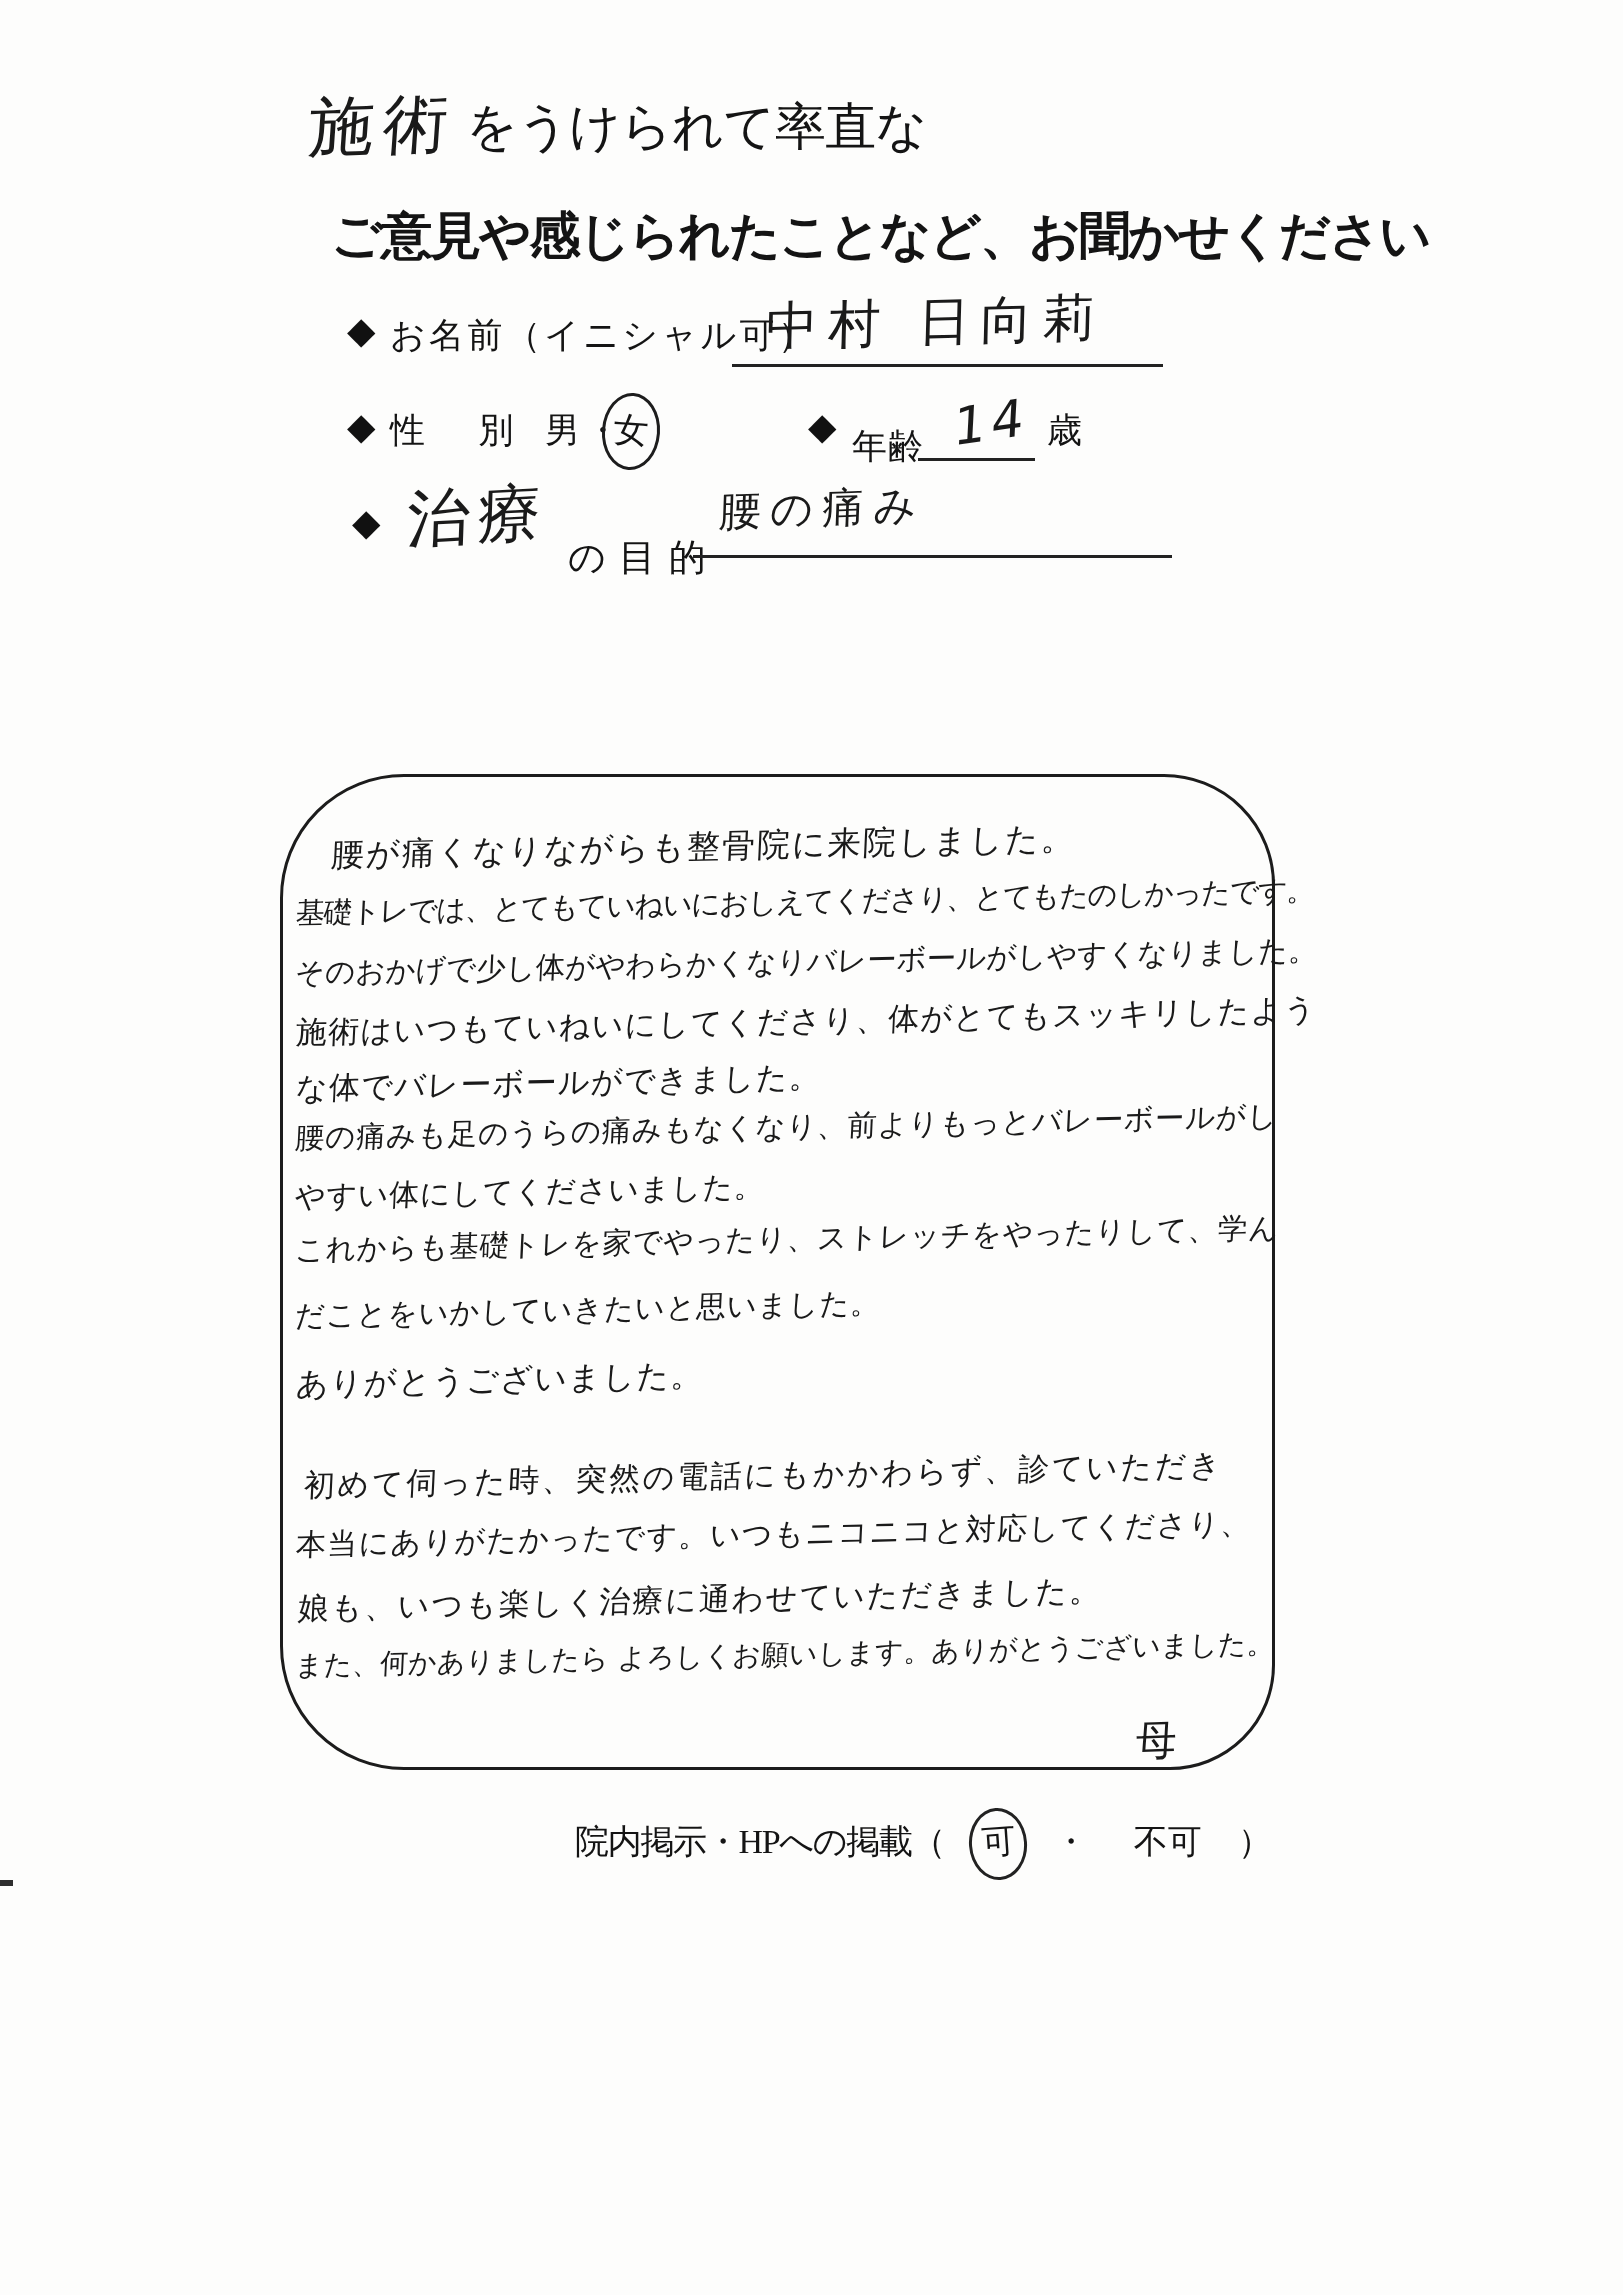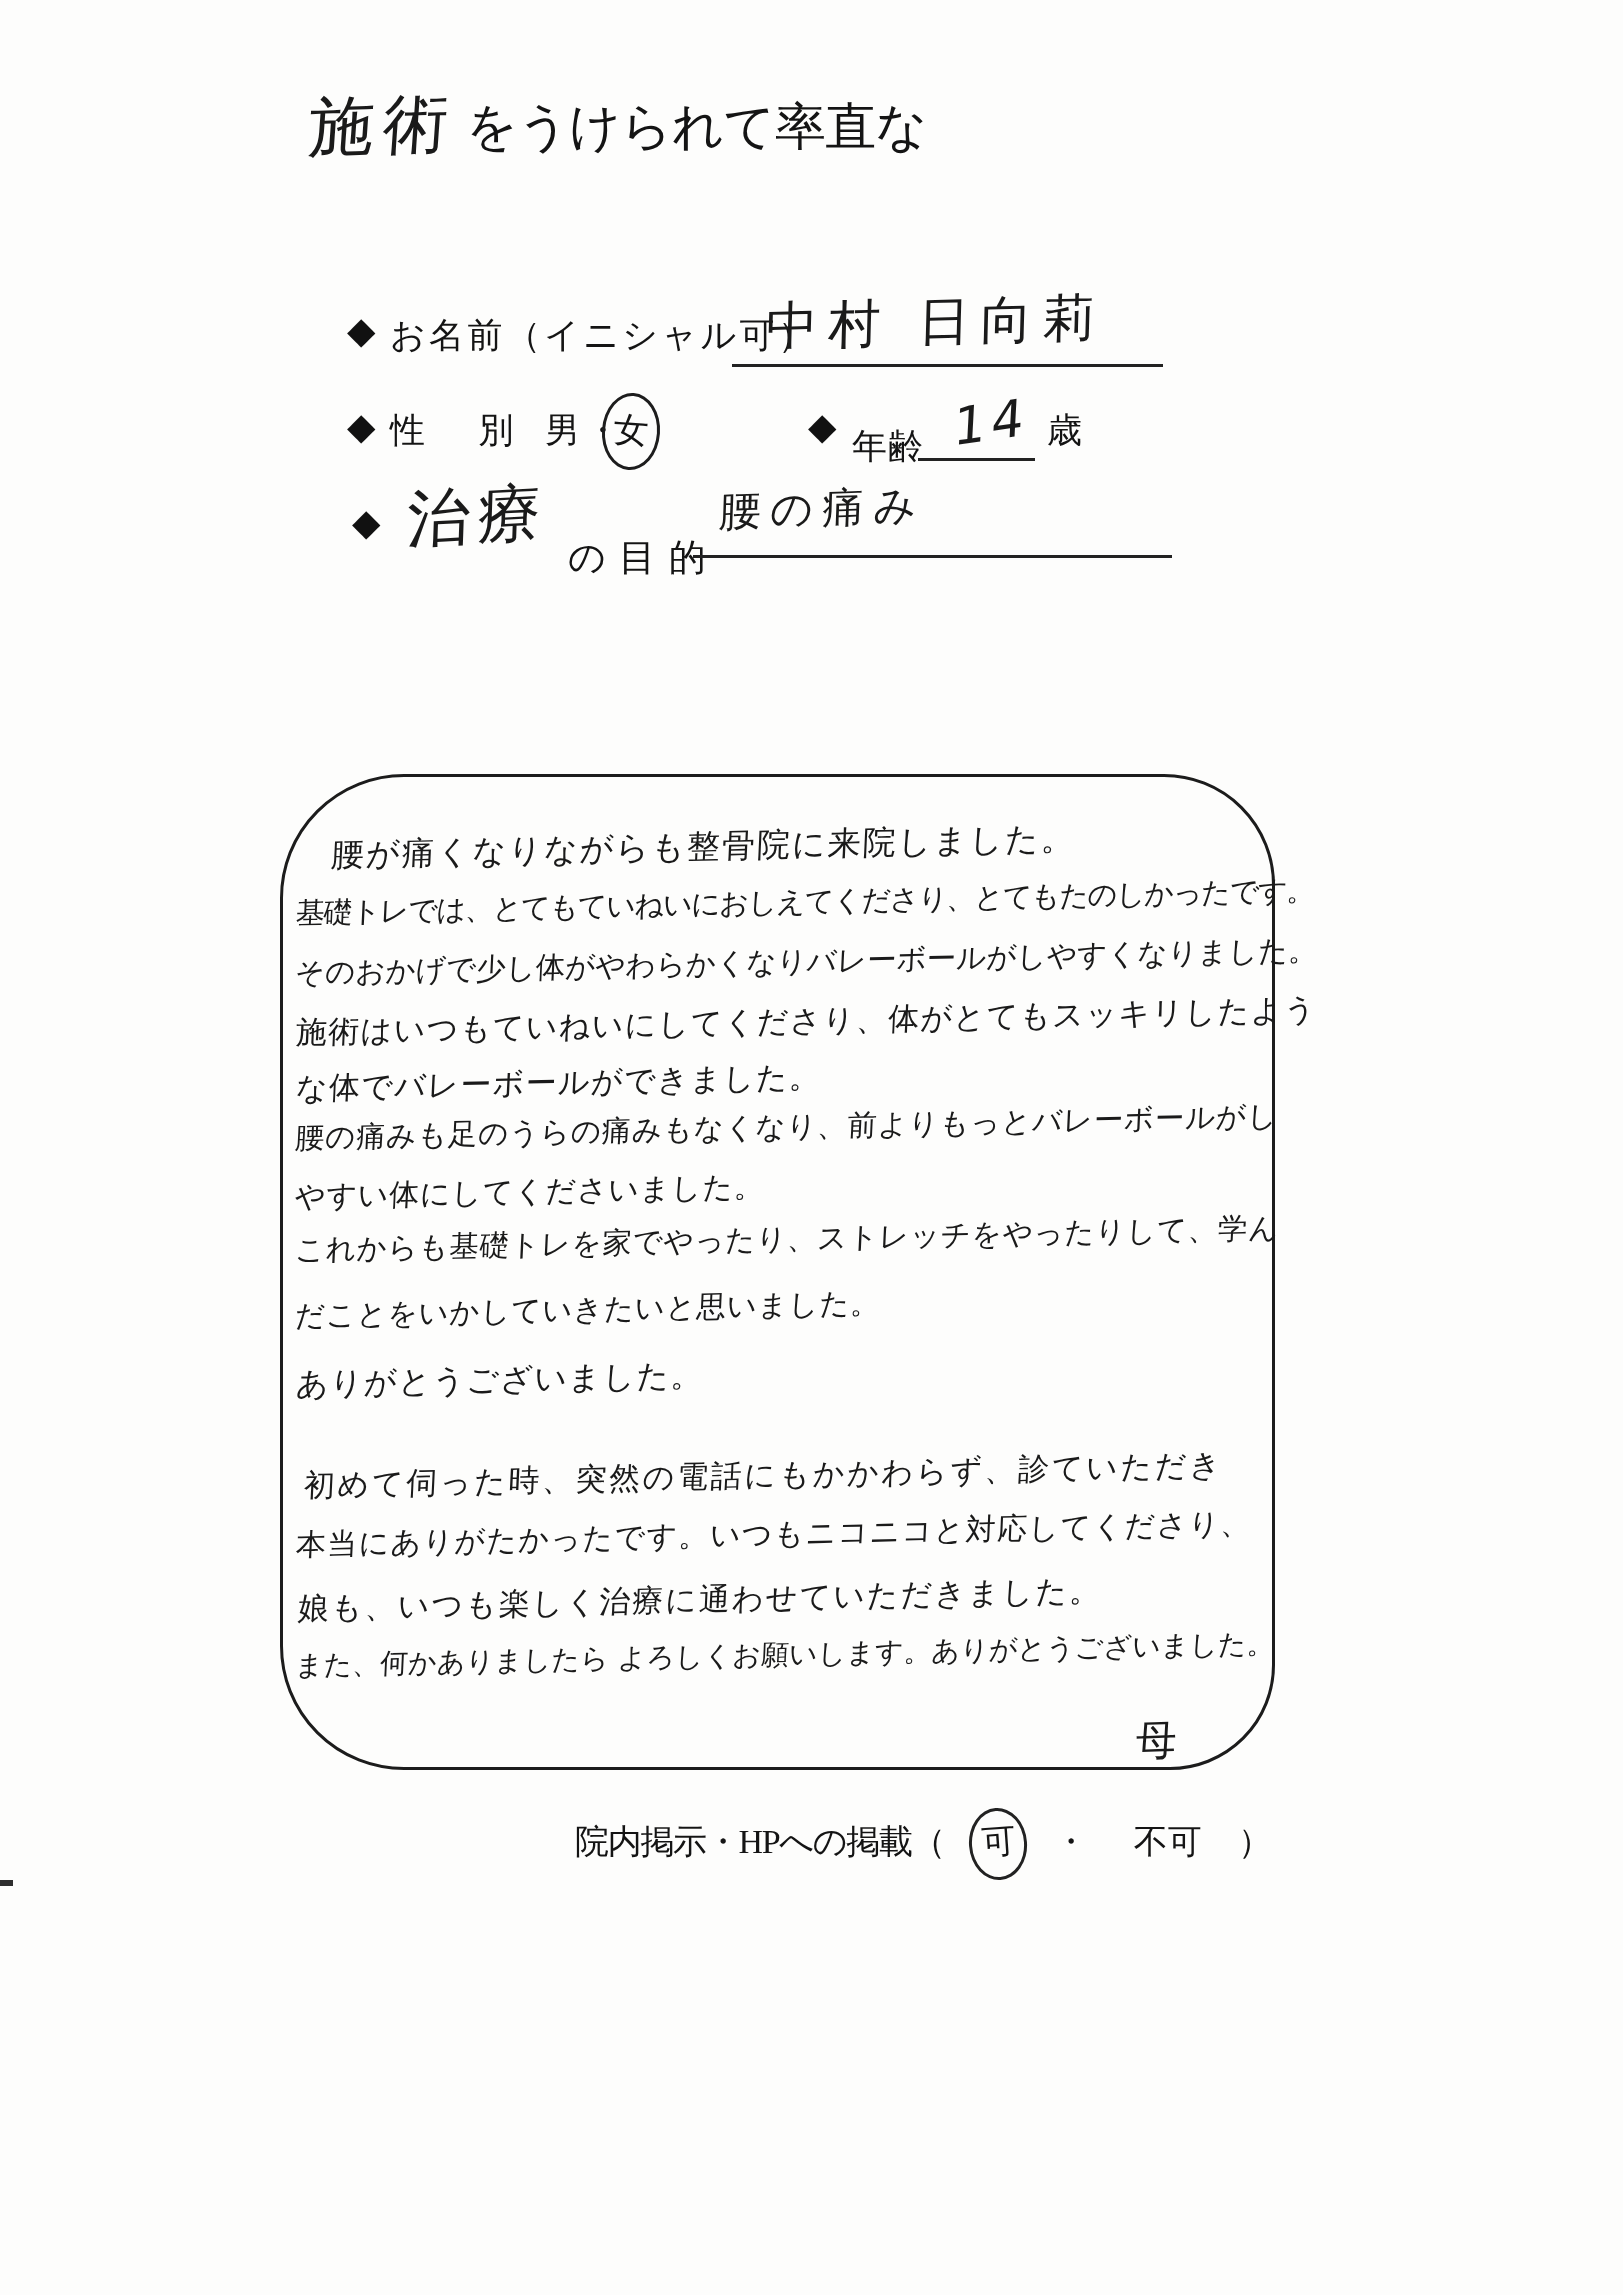--- a/index.html
+++ b/index.html
@@ -90,20 +90,21 @@
   
   .artifact{left:0;top:1880px;width:13px;height:5.9px;background:#2e2e2e;}
 </style>
 </head>
 <body>
 
 <div class="page">
 
   <span class="abs hand title-hand">施術</span>
   <span class="abs print title1">をうけられて率直な</span>
+  <span class="abs print title2">ご意見や感じられたことなど、お聞かせください</span>
 
   <span class="abs print diamond d-name">◆</span>
   <span class="abs print name-label">お名前（イニシャル可）</span>
   <span class="abs hand name-value">中村 日向莉</span>
   <div class="abs name-underline"></div>
 
   <span class="abs print diamond d-gender">◆</span>
   <span class="abs print gender-label">性　別</span>
   <span class="abs print gender-male">男</span>
   <span class="abs print gender-dot">・</span>

